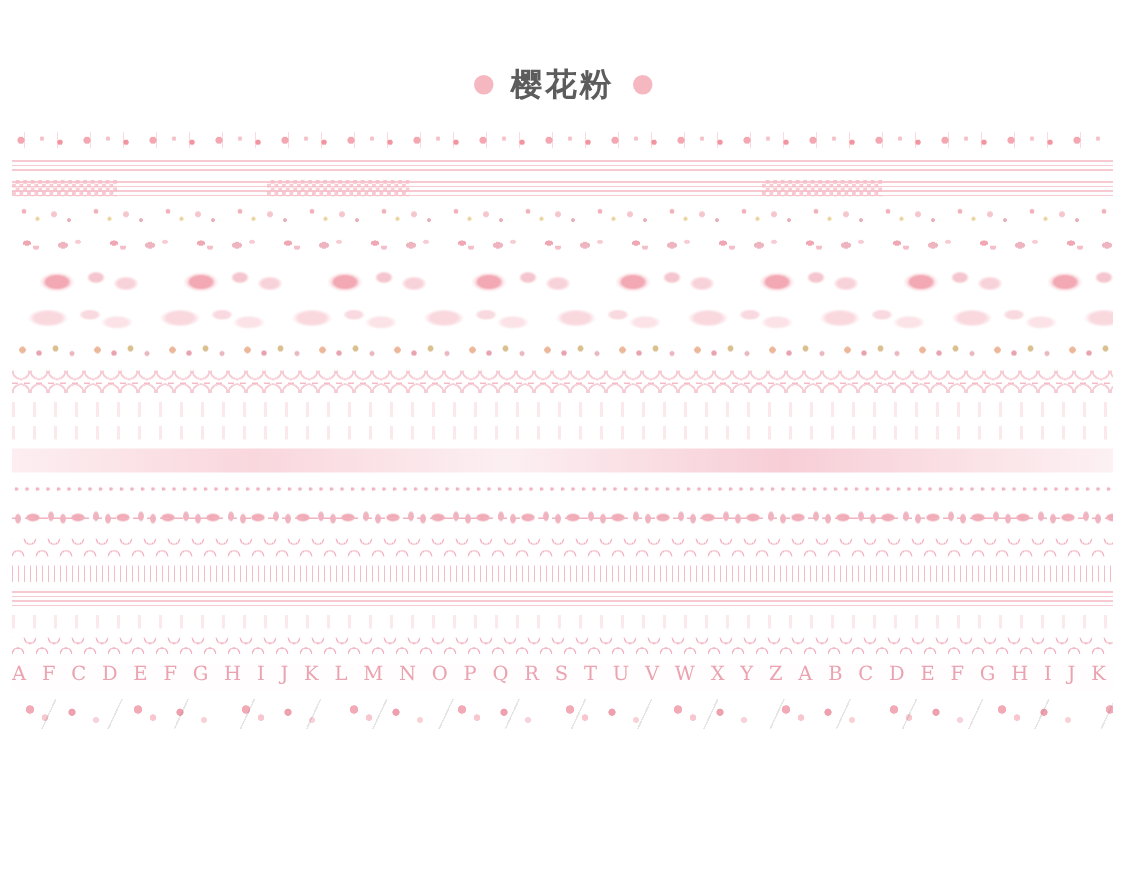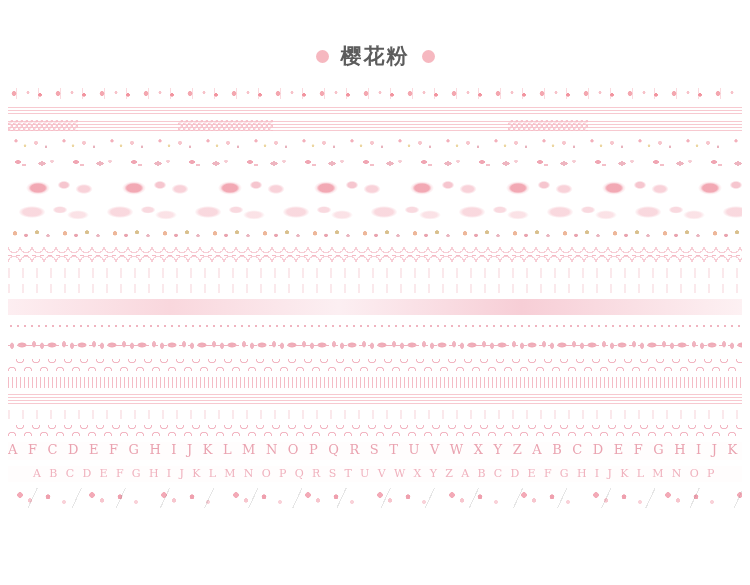--- a/index.html
+++ b/index.html
@@ -297,20 +297,17 @@
     <div class="strip p-lines" style="height:10px"></div>
 
     <div class="strip p-whisper" style="height:9px"></div>
 
     <div class="strip p-wave" style="height:11px"></div>
 
     <div class="strip" style="height:18px">
       <div class="alpha">A F C D E F G H I J K L M N O P Q R S T U V W X Y Z A B C D E F G H I J K L M</div>
     </div>
 
-    <div class="strip" style="height:16px">
-      <div class="alpha small">A B C D E F G H I J K L M N O P Q R S T U V W X Y Z A B C D E F G H I J K L M N O P</div>
-    </div>
 
     <div class="strip p-branch" style="height:20px"></div>
 
   </div>
 </div>
 
 </body></html>

